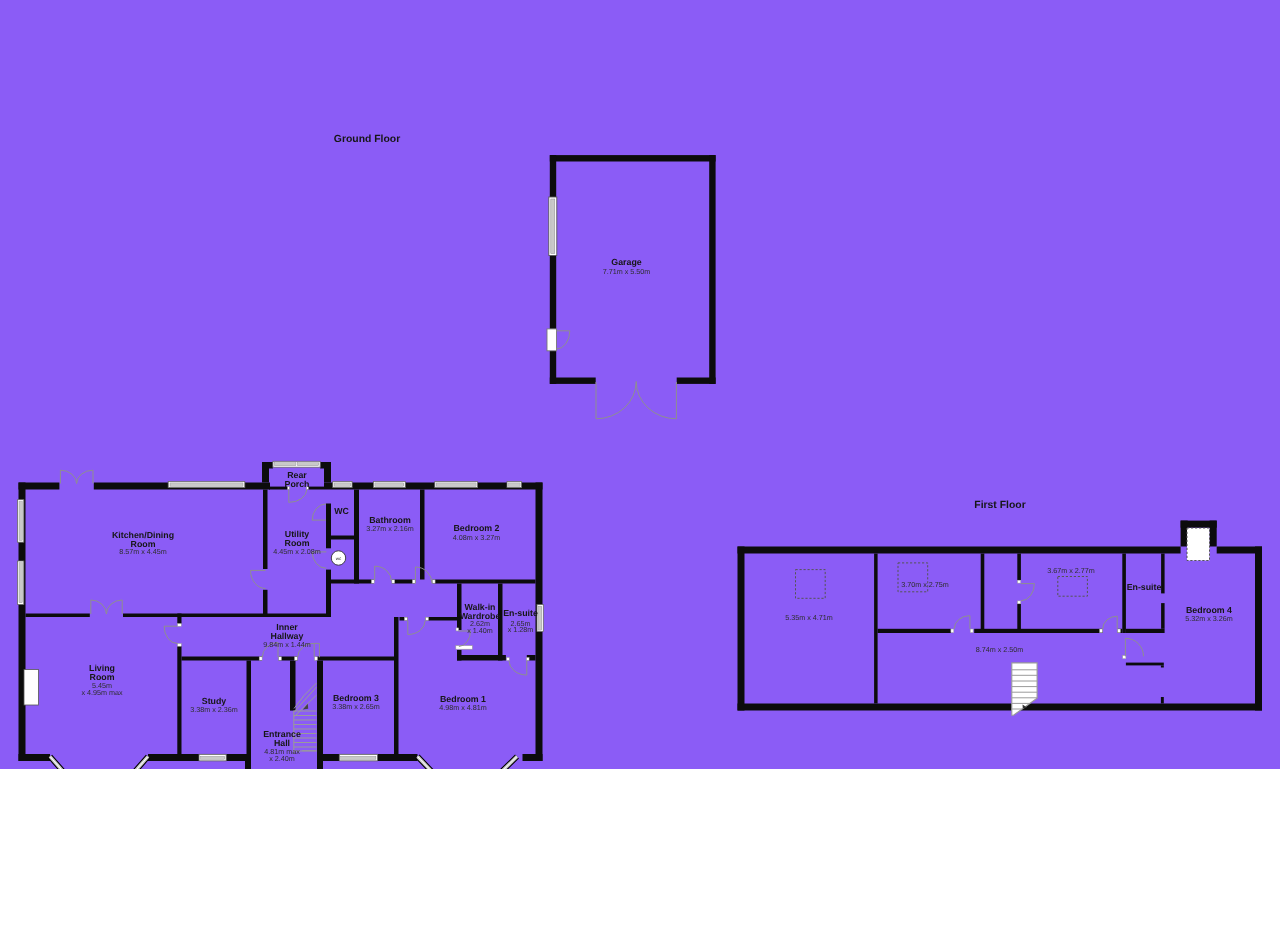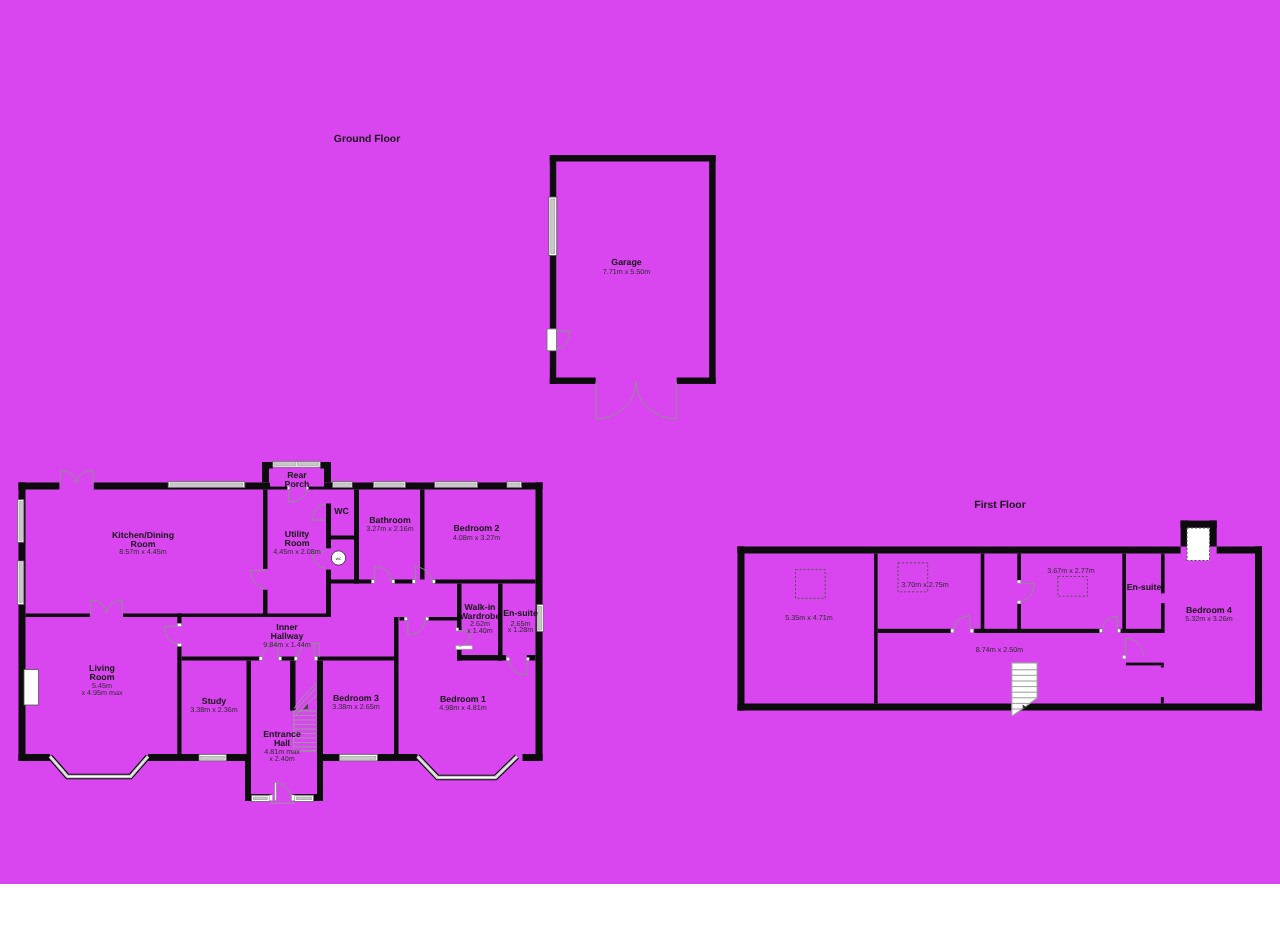--- a/index.html
+++ b/index.html
@@ -1,16 +1,16 @@
 <!DOCTYPE html>
 <html><head>
 <meta charset="utf-8">
 <style>
 html,body{margin:0;padding:0;background:#fff;}
-#page{width:1280px;height:884px;position:relative;background:#d946ef;overflow:hidden;filter:blur(0.001px);}
+#page{width:1280px;height:769px;position:relative;background:#8b5cf6;overflow:hidden;filter:blur(0.001px);}
 svg{position:absolute;top:0;left:0;}
 *{-webkit-font-smoothing:antialiased;}
 text{font-family:"Liberation Sans", sans-serif;fill:#161616;text-rendering:geometricPrecision;}
 .rn{font-weight:bold;font-size:8.8px;text-anchor:middle;}
 .dm{font-size:7.2px;text-anchor:middle;fill:#2e2e2e;}
 .ti{font-weight:bold;font-size:10.4px;text-anchor:middle;}
 .w{fill:#0c0c0c;}
 .arc{fill:none;stroke:#8f8f8f;stroke-width:1;}
 .leaf{stroke:#8f8f8f;stroke-width:1;}
 .st{stroke:#9a9a9a;stroke-width:1;fill:none;}

